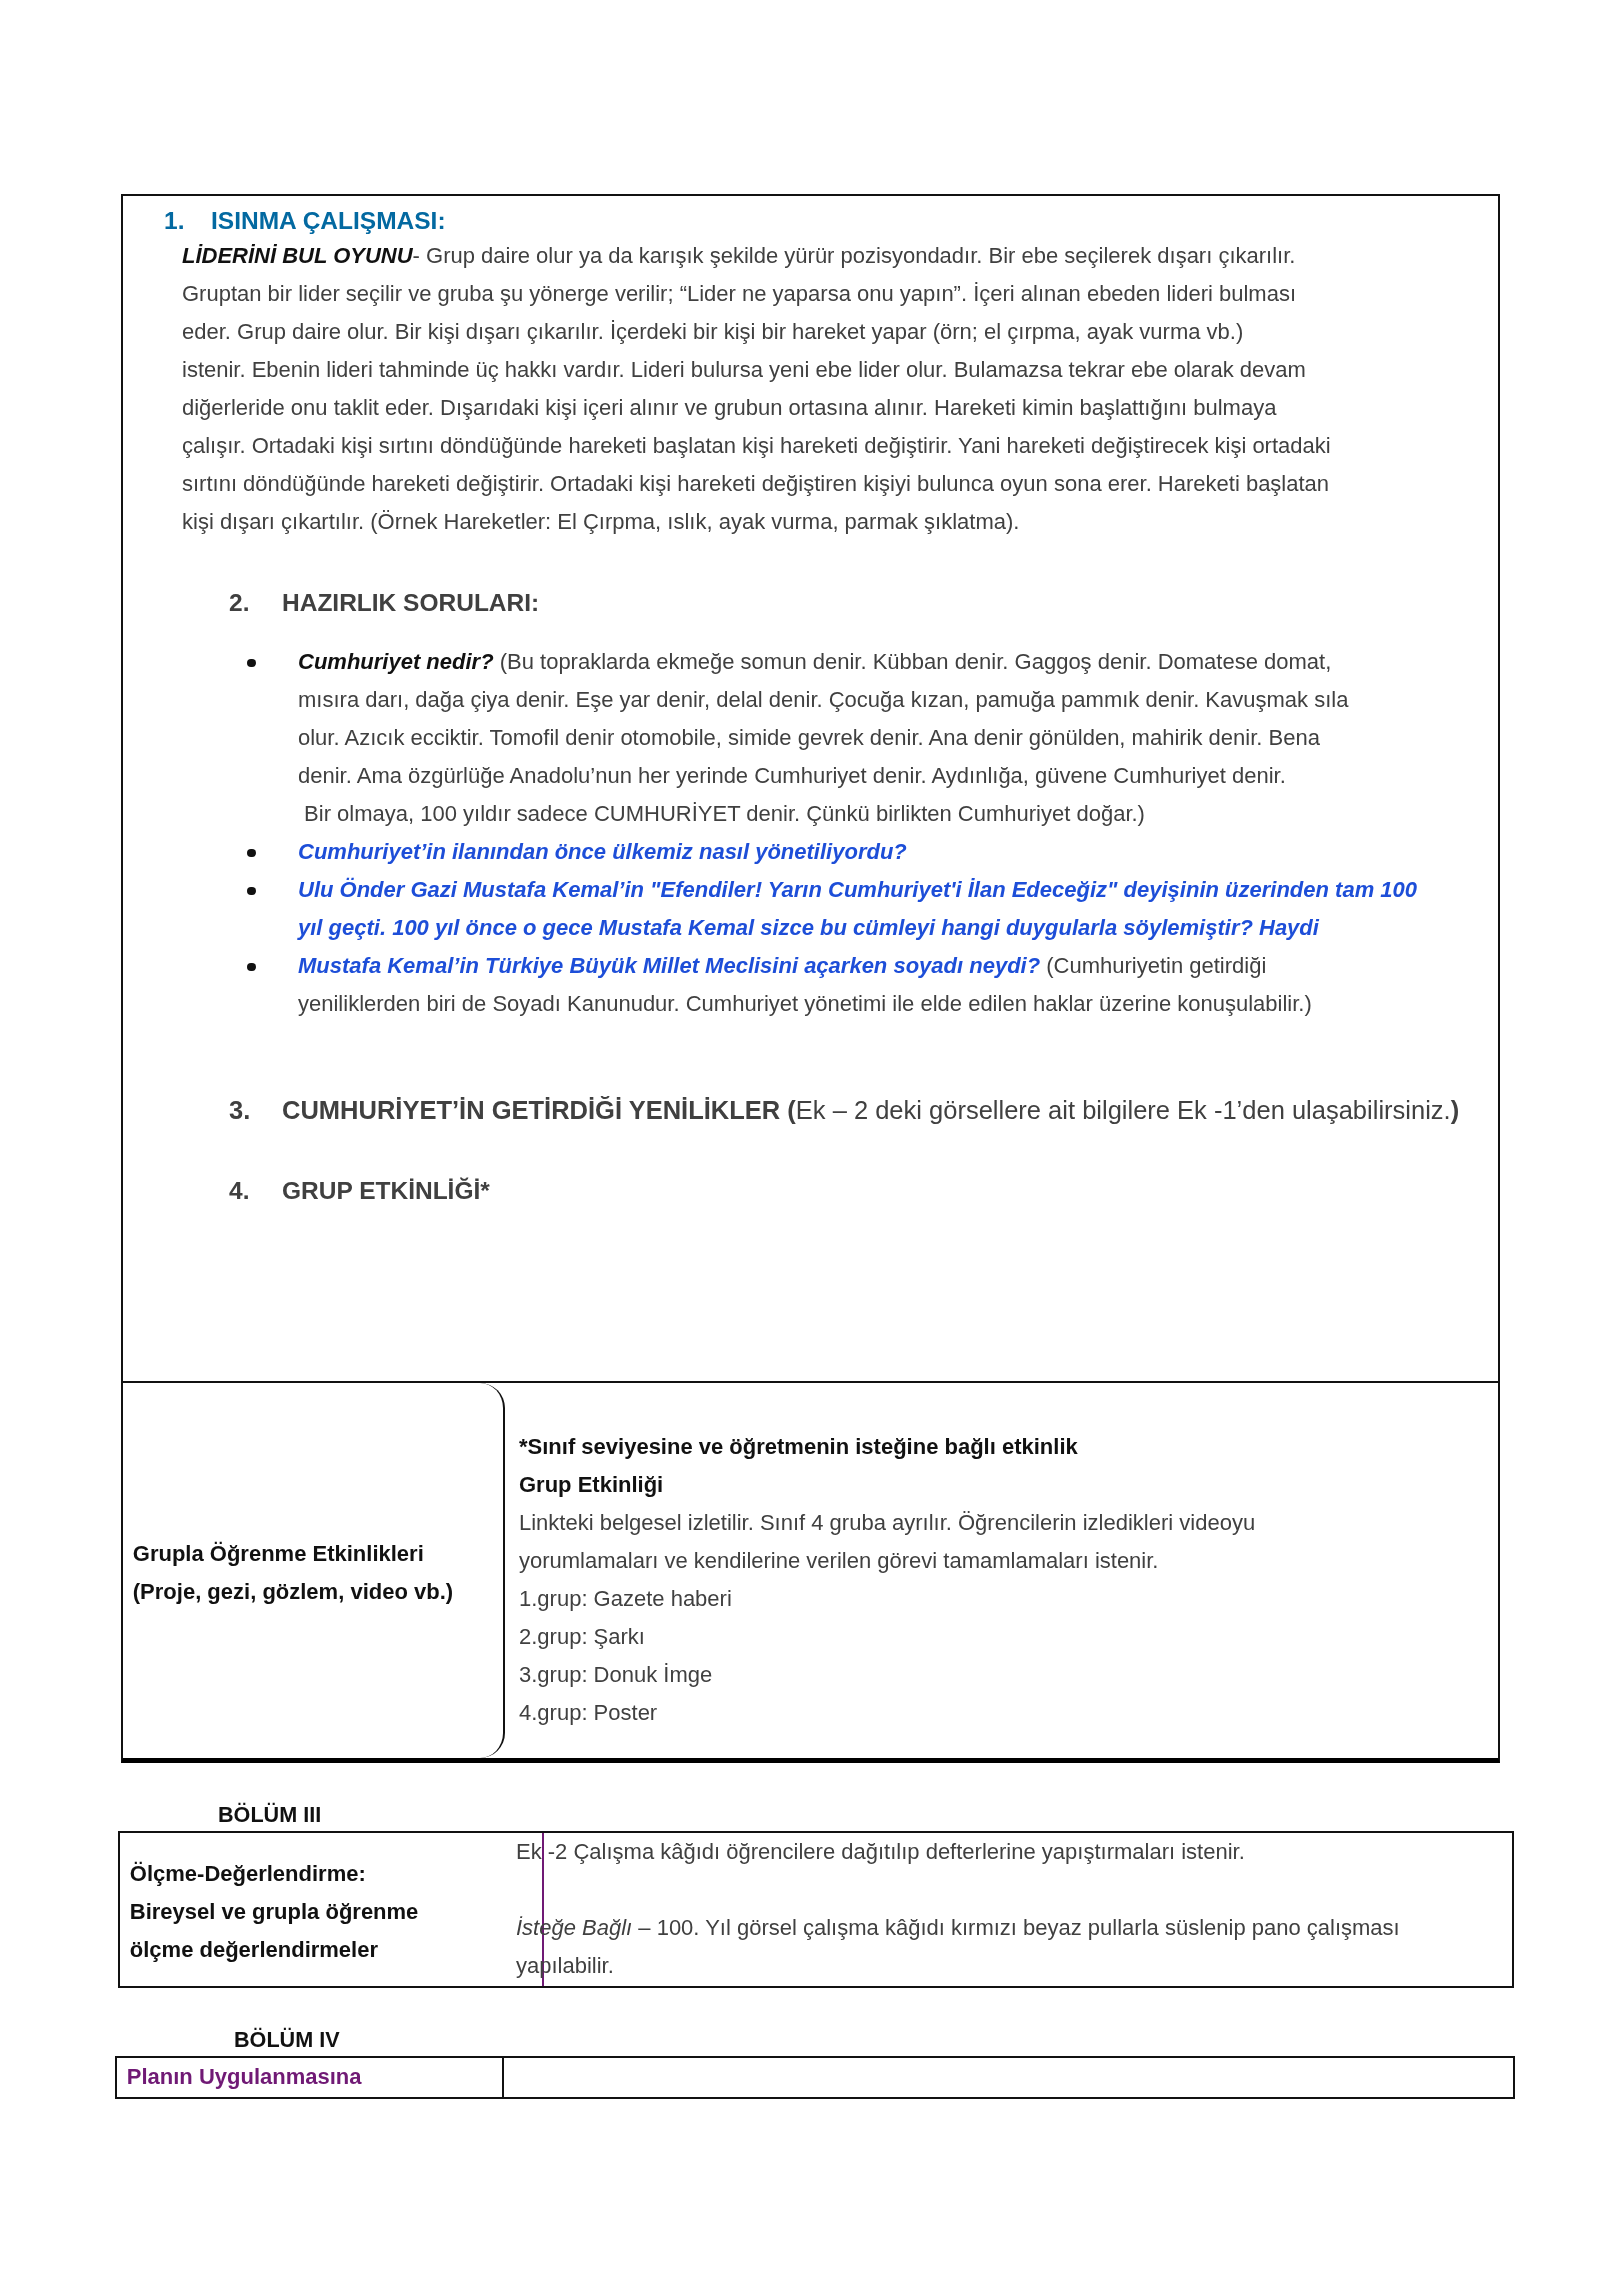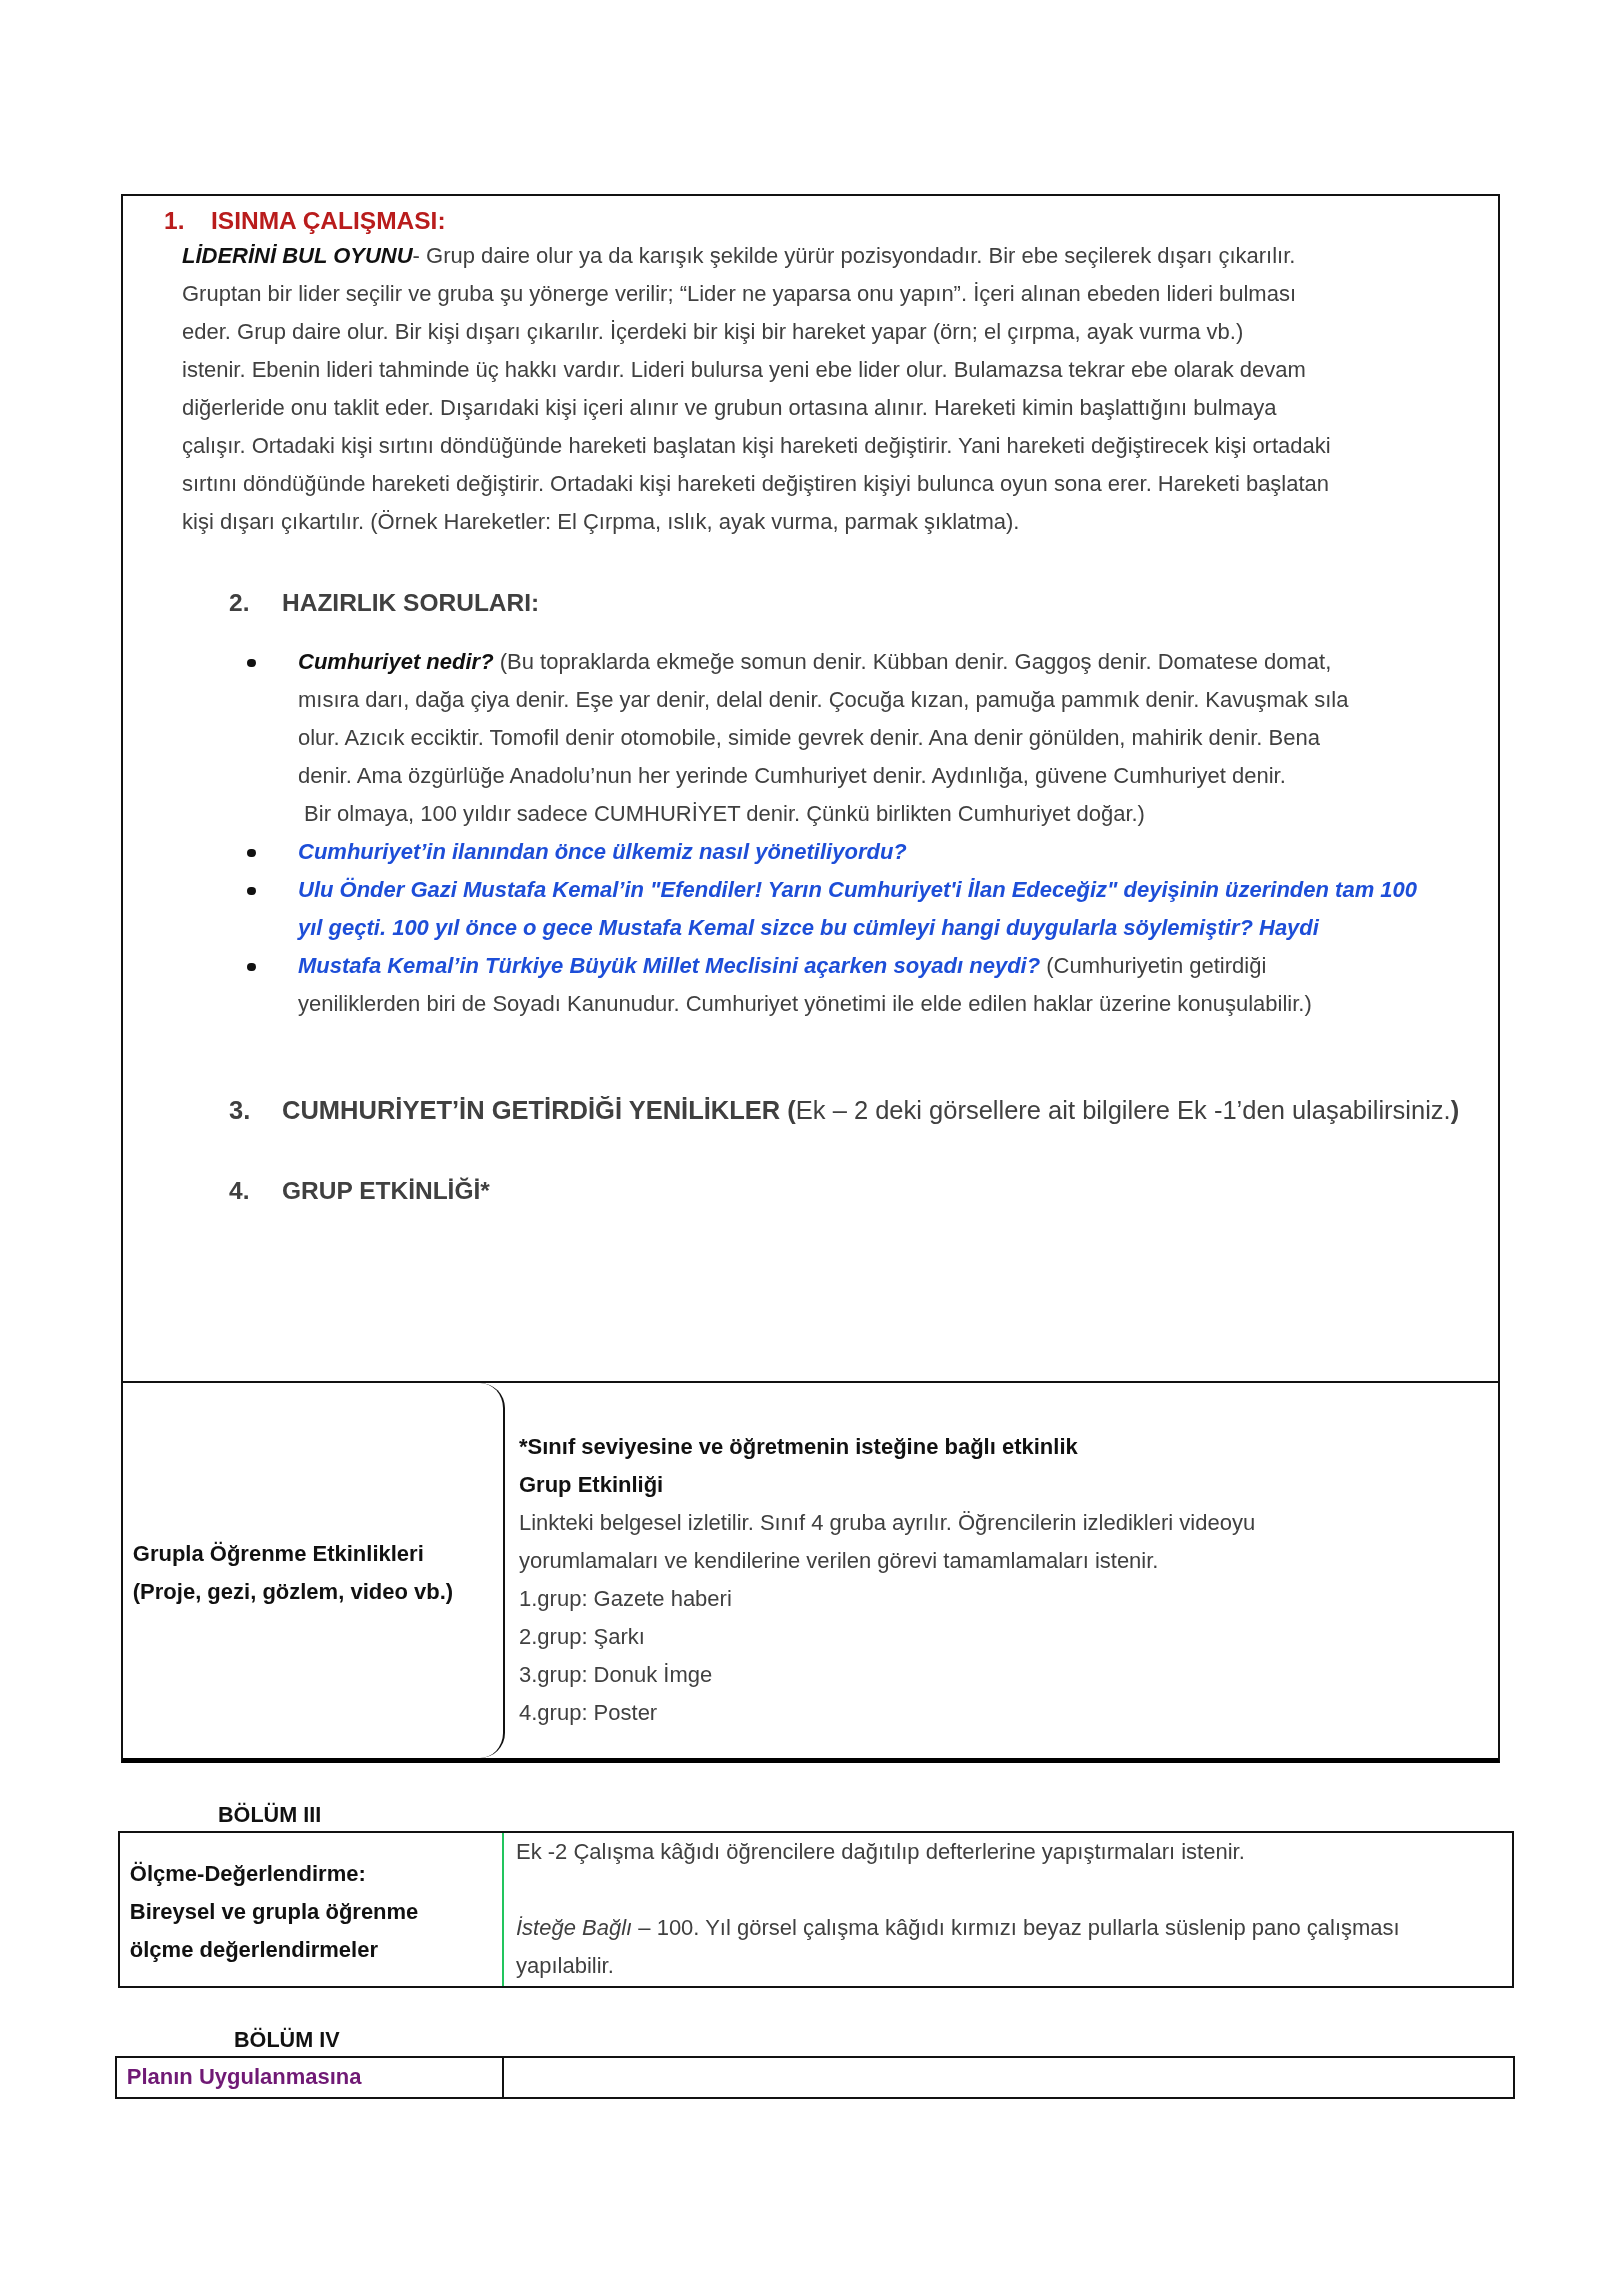--- a/index.html
+++ b/index.html
@@ -13,21 +13,21 @@
   
   .main-box {
     position: absolute; left: 121px; top: 194px; width: 1379px; height: 1187px;
     border: 2.9px solid #111; border-bottom: none; box-sizing: border-box;
   }
   .heading {
     font-weight: bold; font-size: 24.5px; line-height: 29px; color: #404040;
     position: absolute; white-space: nowrap;
   }
   .heading .num { display: inline-block; width: 47px; }
-  .heading.h1 { color: #b91c1c; }
+  .heading.h1 { color: #0369a1; }
   .para {
     position: absolute; font-size: 22px; line-height: 38px; color: #404040;
   }
   .para .lead { font-weight: bold; font-style: italic; color: #111; }
   .bullets { position: absolute; list-style: none; margin: 16px; padding: 0; }
   .bullets li { position: relative; padding-left: 0; font-size: 22px; line-height: 38px; }
   .bullet-dot {
     position: absolute; left: -51px; top: 15.7px; width: 8.8px; height: 8.8px; border-radius: 50%;
     background: #111;
   }
@@ -51,22 +51,22 @@
 
   .section-label {
     position: absolute; font-weight: bold; font-size: 21.6px; color: #111;
   }
 
   .eval-table {
     position: absolute; left: 118px; top: 1831px; width: 1396px; height: 157px;
     border: 2.9px solid #111; box-sizing: border-box;
   }
   .eval-left {
-    position: absolute; left: 0; top: 0; width: 384px; height: 100%;
-    border-right: 2px solid #22c55e; box-sizing: border-box; padding-left: 48px;
+    position: absolute; left: 0; top: 0; width: 424px; height: 100%;
+    border-right: 2px solid #701a75; box-sizing: border-box; padding-left: 48px;
   }
   .eval-left-text {
     position: absolute; left: 9.8px; top: 21.6px; font-weight: bold; font-size: 22px; line-height: 38px; color: #111;
   }
   .eval-right { position: absolute; left: 396px; top: 0; right: 9.8px; font-size: 22px; line-height: 38px; }
   .eval-right .it { font-style: italic; }
 
   .plan-table {
     position: absolute; left: 115px; top: 2056px; width: 1400px; height: 43px;
     border: 2.9px solid #111; box-sizing: border-box;

